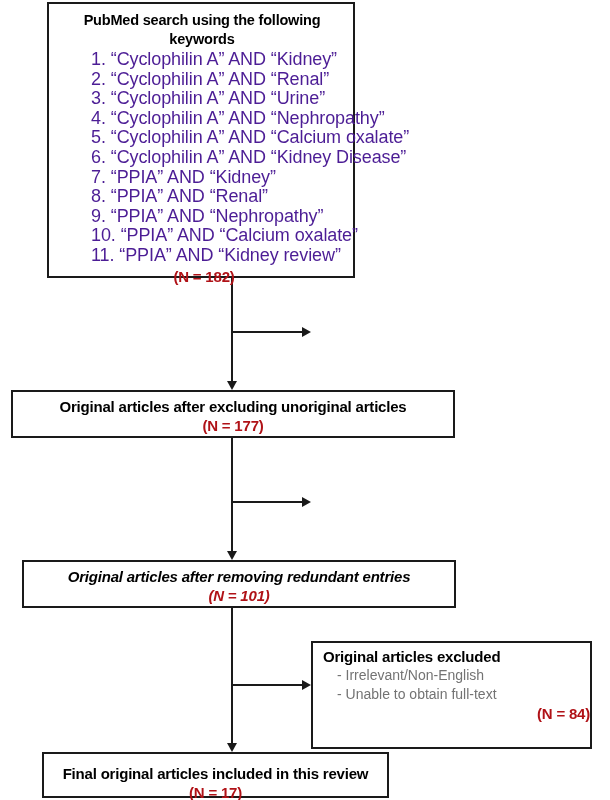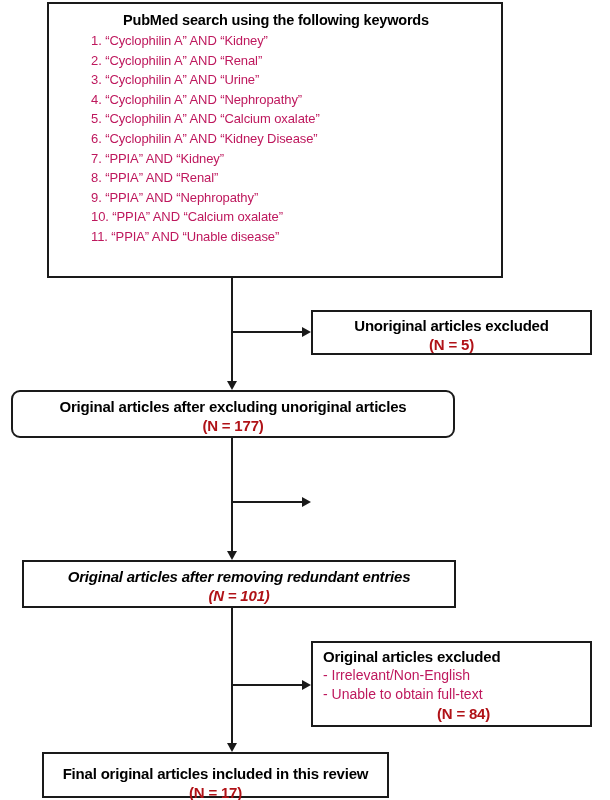--- a/index.html
+++ b/index.html
@@ -33,58 +33,57 @@
     font-weight: bold;
     color: #b01217;
     font-size: 15px;
     line-height: 20px;
     letter-spacing: -0.2px;
   }
   
   #box-search {
     left: 47px;
     top: 2px;
-    width: 456px;
+    width: 308px;
     height: 276px;
     padding-top: 7px;
   }
   #box-search .title {
     font-size: 14.5px;
     padding-left: 2px;
   }
   .kw-list {
     list-style: none;
     margin: 1px 0 0 0;
     padding: 0 0 0 42px;
     text-align: left;
     counter-reset: kw;
   }
   .kw-list li {
-    color: #be185d;
-    font-size: 13px;
+    color: #4c1d95;
+    font-size: 18px;
     line-height: 19.6px;
     white-space: nowrap;
     counter-increment: kw;
     letter-spacing: -0.1px;
   }
   .kw-list li::before {
     content: counter(kw) ". ";
   }
   #box-search .count {
     margin-top: 1px;
     padding-left: 6px;
   }
   
   #box-after-unoriginal {
     left: 11px;
     top: 390px;
     width: 444px;
     height: 48px;
     padding-top: 5px;
-    border-radius: 9px;
   }
   #box-after-redundant {
     left: 22px;
     top: 560px;
     width: 434px;
     height: 48px;
     padding-top: 5px;
     font-style: italic;
   }
   #box-final {
@@ -106,38 +105,38 @@
     left: 311px;
     top: 480px;
     width: 281px;
     height: 45px;
     padding-top: 4px;
   }
   #box-original-excluded {
     left: 311px;
     top: 641px;
     width: 281px;
-    height: 86px;
+    height: 108px;
     padding-top: 4px;
     text-align: left;
   }
   #box-original-excluded .title {
     padding-left: 10px;
     display: block;
   }
   .reason {
-    color: #be185d;
+    color: #737373;
     font-size: 14px;
     line-height: 19px;
-    padding-left: 10px;
+    padding-left: 24px;
     white-space: nowrap;
   }
   #box-original-excluded .count {
     display: block;
-    text-align: center;
+    text-align: right;
     padding-left: 24px;
     margin-top: 0px;
   }
   
   .conn {
     position: absolute;
     background: #1a1a1a;
   }
   .vline { width: 2px; }
   .hline { height: 2px; }
@@ -186,28 +185,25 @@
       <li>“Cyclophilin A” AND “Kidney”</li>
       <li>“Cyclophilin A” AND “Renal”</li>
       <li>“Cyclophilin A” AND “Urine”</li>
       <li>“Cyclophilin A” AND “Nephropathy”</li>
       <li>“Cyclophilin A” AND “Calcium oxalate”</li>
       <li>“Cyclophilin A” AND “Kidney Disease”</li>
       <li>“PPIA” AND “Kidney”</li>
       <li>“PPIA” AND “Renal”</li>
       <li>“PPIA” AND “Nephropathy”</li>
       <li>“PPIA” AND “Calcium oxalate”</li>
-      <li>“PPIA” AND “Unable disease”</li>
+      <li>“PPIA” AND “Kidney review”</li>
     </ul>
-  </div>
-
-  <div class="box" id="box-unoriginal-excluded">
-    <div class="title">Unoriginal articles excluded</div>
-    <div class="count">(N = 5)</div>
-  </div>
+    <div class="count">(N = 182)</div>
+  </div>
+
 
   <div class="box" id="box-after-unoriginal">
     <div class="title">Original articles after excluding unoriginal articles</div>
     <div class="count">(N = 177)</div>
   </div>
 
 
   <div class="box" id="box-after-redundant">
     <div class="title">Original articles after removing redundant entries</div>
     <div class="count">(N = 101)</div>

